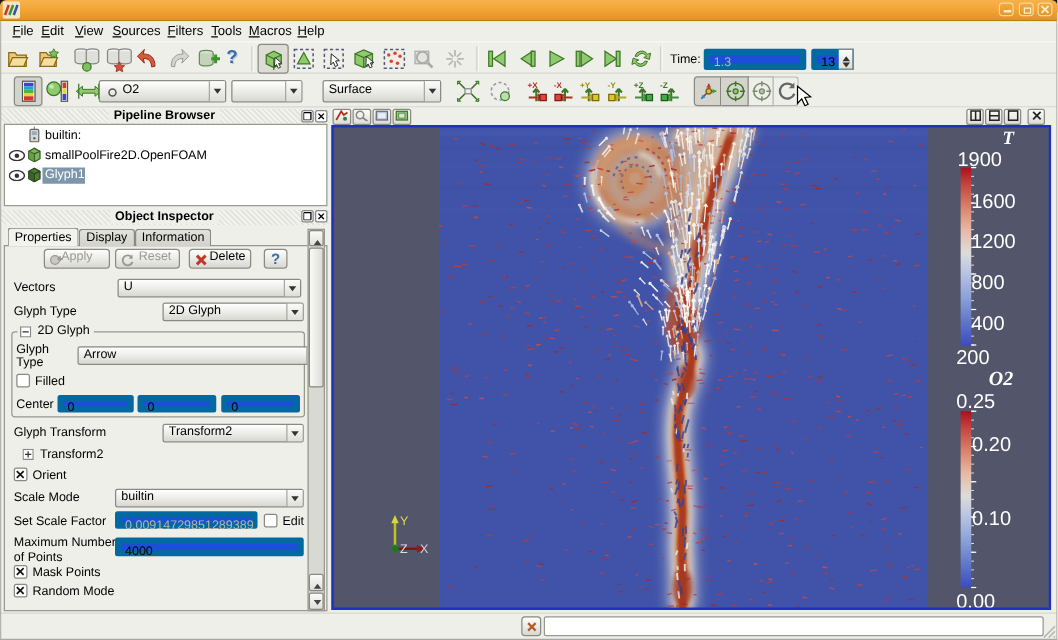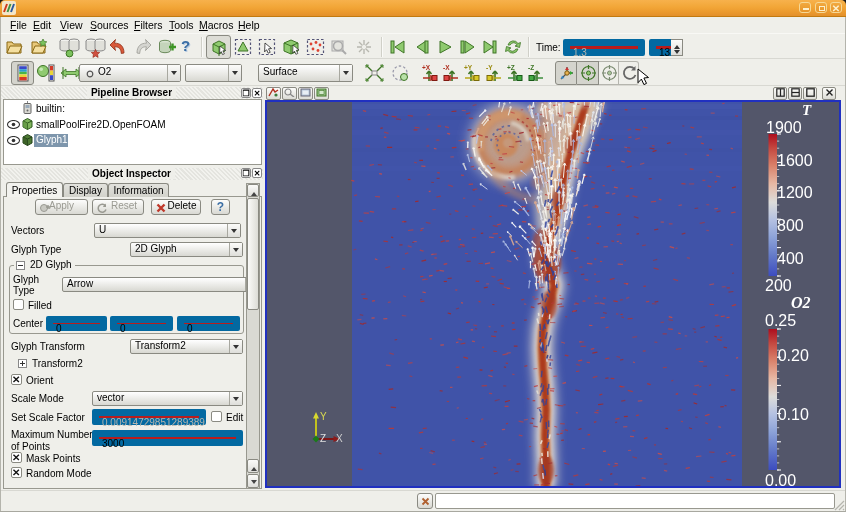--- a/index.html
+++ b/index.html
@@ -19,21 +19,21 @@
 
 .toolbar { position:absolute; background:#efefea; }
 #tb1 { left:0; top:33px; width:846px; height:26px; border-top:1px solid #f8f8f5; border-bottom:1px solid #d8d8d2; }
 #tb2 { left:0; top:60px; width:846px; height:26px; border-bottom:1px solid #d8d8d2; }
 .ticon { position:absolute; }
 
 .combo { position:absolute; background:linear-gradient(#ffffff,#e8e8e4 60%,#d8d8d2); border:1px solid #8a8a82; border-radius:2px; }
 .combo .arr { position:absolute; right:0; top:0; bottom:0; width:13px; border-left:1px solid #a8a8a0; background:linear-gradient(#fbfbf9,#dededa); }
 .combo .arr:after { content:""; position:absolute; left:3px; top:50%; margin-top:-2px; border:3.5px solid transparent; border-top:4px solid #333; }
 .combo .txt { position:absolute; left:4px; top:1px; }
-.field { position:absolute; background:#b91c1c; border:7px solid #0369a1; border-radius:2px; padding:1px 3px; }
+.field { position:absolute; background:#1d4ed8; border:5px solid #0369a1; border-radius:2px; padding:1px 3px; }
 .btn { position:absolute; background:linear-gradient(#fdfdfc,#e9e9e5 55%,#d9d9d3); border:1px solid #8a8a82; border-radius:3px; text-align:center; }
 .check { position:absolute; width:11px; height:11px; background:#fff; border:1px solid #8a8a82; border-radius:2px; }
 .check.on:after { content:"✕"; position:absolute; left:0px; top:-1px; font-size:10px; font-weight:bold; color:#111; }
 .lbl { position:absolute; white-space:nowrap; }
 
 .dockhdr { position:absolute; height:12px; background:repeating-linear-gradient(45deg,#e4e4df 0 1.5px,#f2f2ee 1.5px 3px); text-align:center; }
 .dockhdr b { font-weight:bold; font-size:10px; background:#efefea; padding:0 4px; }
 .dockbtn { position:absolute; width:10px; height:10px; border:1px solid #888; border-radius:2px; background:#fff; font-size:8px; line-height:9px; text-align:center; font-weight:bold; }
 
 .tab { position:absolute; border:1px solid #8a8a82; border-bottom:none; border-radius:3px 3px 0 0; text-align:center; }
@@ -380,29 +380,29 @@
     </div>
 <svg class="abs" style="left:18px;top:359px" width="9" height="9" viewBox="0 0 9 9">
       <rect x=".5" y=".5" width="8" height="8" fill="#fff" stroke="#888"></rect>
       <path d="M2 4.5 h5 M4.5 2 v5" stroke="#333"></path>
     </svg>
 <div class="lbl" style="left:32px;top:358px">Transform2</div>
 <div class="check on" style="left:11px;top:374px"></div>
 <div class="lbl" style="left:26px;top:375px">Orient</div>
 <div class="lbl" style="left:11px;top:393px">Scale Mode</div>
 <div class="combo" style="left:92px;top:391px;width:151px;height:15px">
-      <div class="txt" style="top:0">vector</div>
+      <div class="txt" style="top:0">builtin</div>
       <div class="arr"></div>
     </div>
 <div class="lbl" style="left:11px;top:412px">Set Scale Factor</div>
 <div class="field" style="left:92px;top:409px;width:114px;height:14px;color:#b5b5ae;padding-top:1px">0.00914729851289389</div>
 <div class="check" style="left:211px;top:411px"></div>
 <div class="lbl" style="left:226px;top:412px">Edit</div>
 <div class="lbl" style="left:11px;top:429px;line-height:11.5px">Maximum Number<br>of Points</div>
-<div class="field" style="left:92px;top:430px;width:151px;height:15px;padding-top:1px">3000</div>
+<div class="field" style="left:92px;top:430px;width:151px;height:15px;padding-top:1px">4000</div>
 <div class="check on" style="left:11px;top:452px"></div>
 <div class="lbl" style="left:26px;top:453px">Mask Points</div>
 <div class="check on" style="left:11px;top:467px"></div>
 <div class="lbl" style="left:26px;top:468px">Random Mode</div>
 
 <div class="abs" style="left:246px;top:183px;width:14px;height:306px;background:#d9d9d3;border:1px solid #98988f"></div>
 <div class="abs" style="left:247px;top:184px;width:12px;height:13px;background:linear-gradient(#fbfbf9,#dededa);border:1px solid #8a8a82;border-radius:2px">
       <div class="abs" style="left:2.5px;top:4px;border:3px solid transparent;border-bottom:4px solid #444"></div>
     </div>
 <div class="abs" style="left:247px;top:198px;width:12px;height:112px;background:linear-gradient(90deg,#fafaf8,#dcdcd6);border:1px solid #8a8a82;border-radius:2px"></div>

